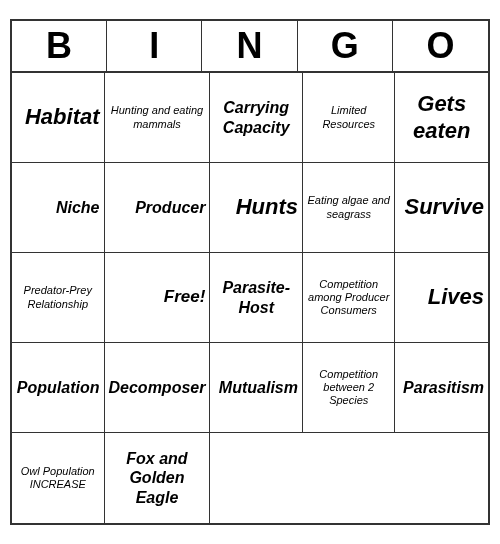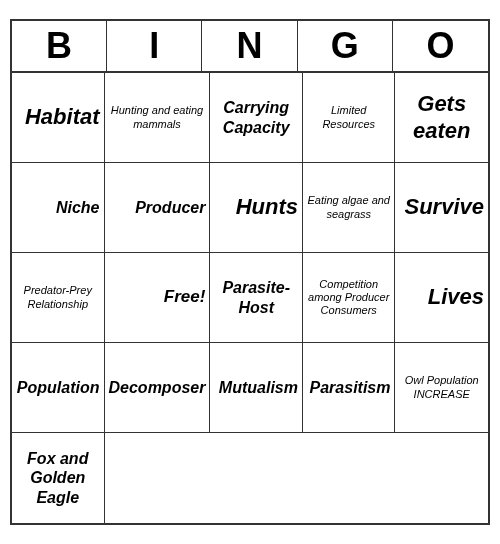--- a/index.html
+++ b/index.html
@@ -151,20 +151,23 @@
       <div class="bingo-cell">
         <span class="cell-medium">Population</span>
       </div>
       <div class="bingo-cell">
         <span class="cell-medium">Decomposer</span>
       </div>
       <div class="bingo-cell">
         <span class="cell-medium">Mutualism</span>
       </div>
       <div class="bingo-cell">
+        <span class="cell-small">Competition between 2 Species</span>
+      </div>
+      <div class="bingo-cell">
         <span class="cell-medium">Parasitism</span>
       </div>
       <div class="bingo-cell">
         <span class="cell-small">Owl Population INCREASE</span>
       </div>
       <div class="bingo-cell">
         <span class="cell-medium">Fox and Golden Eagle</span>
       </div>
     </div>
 </div>

